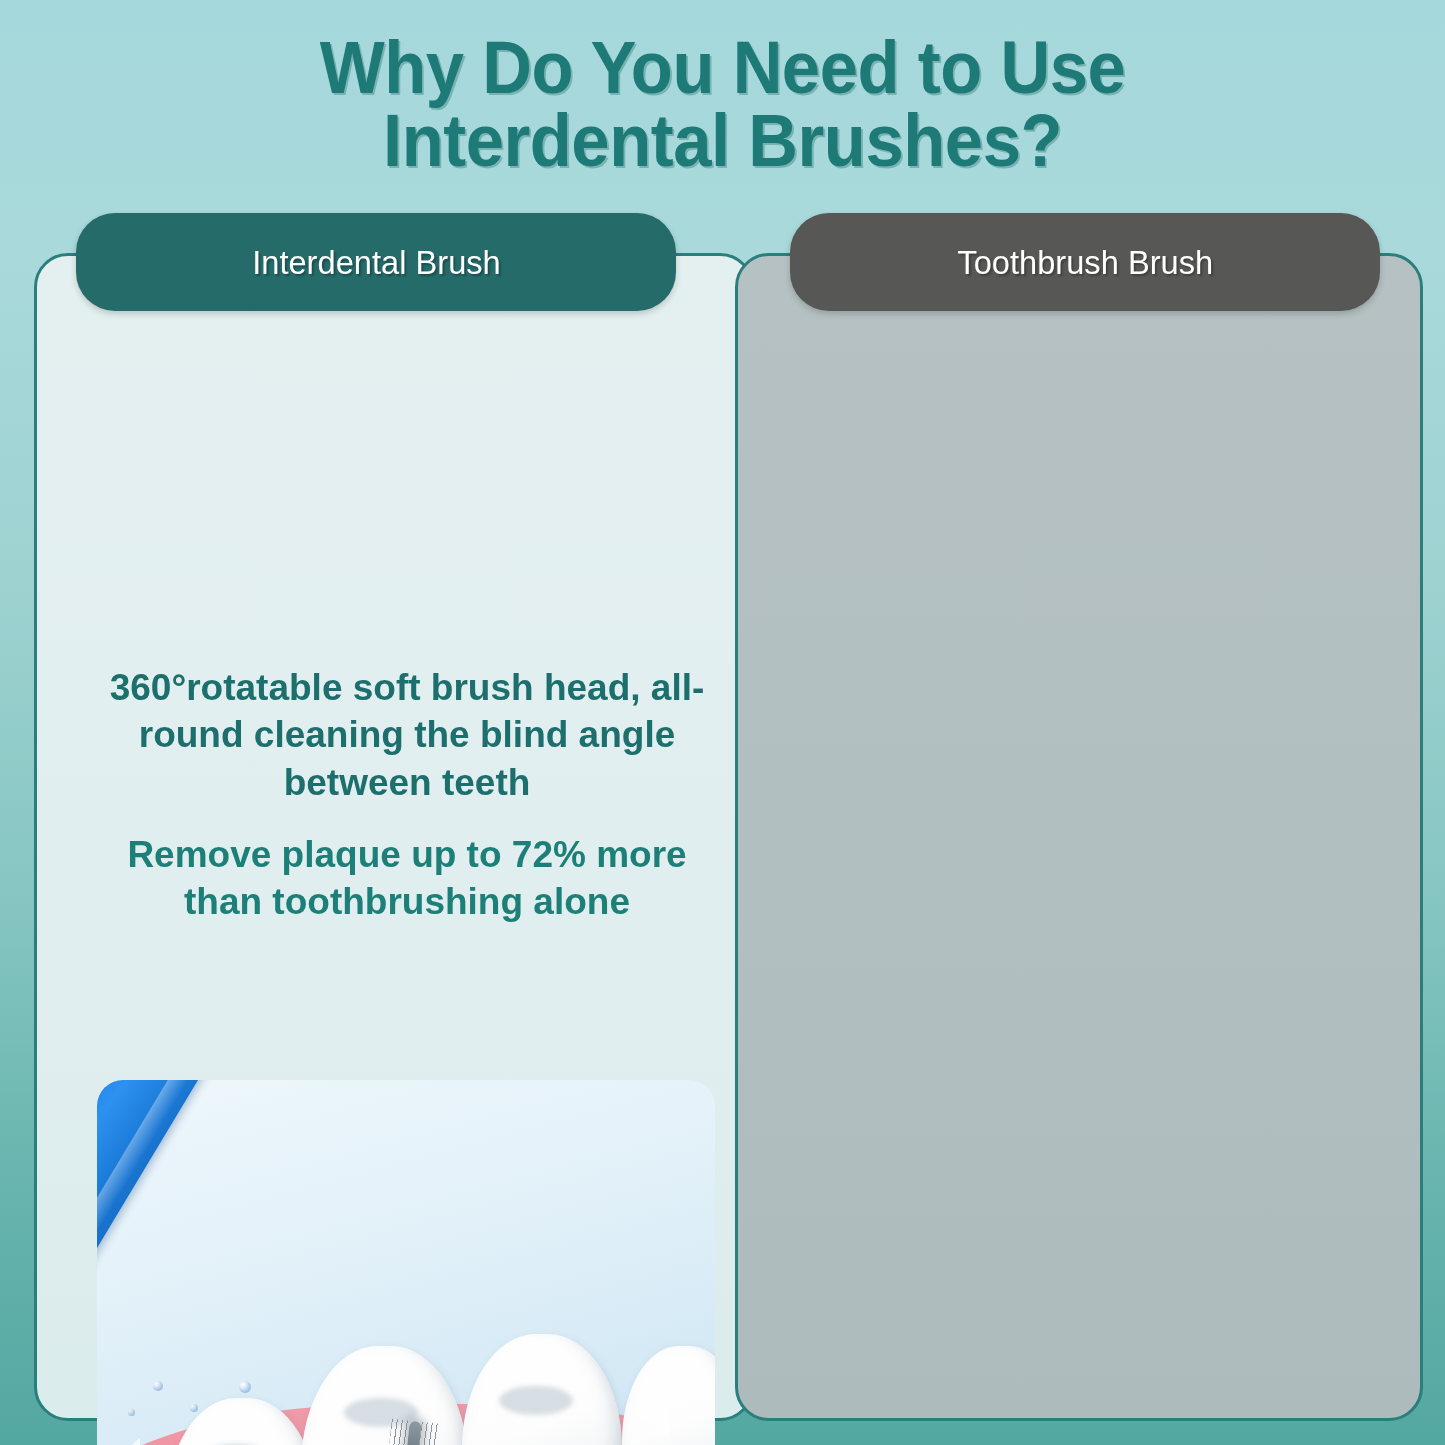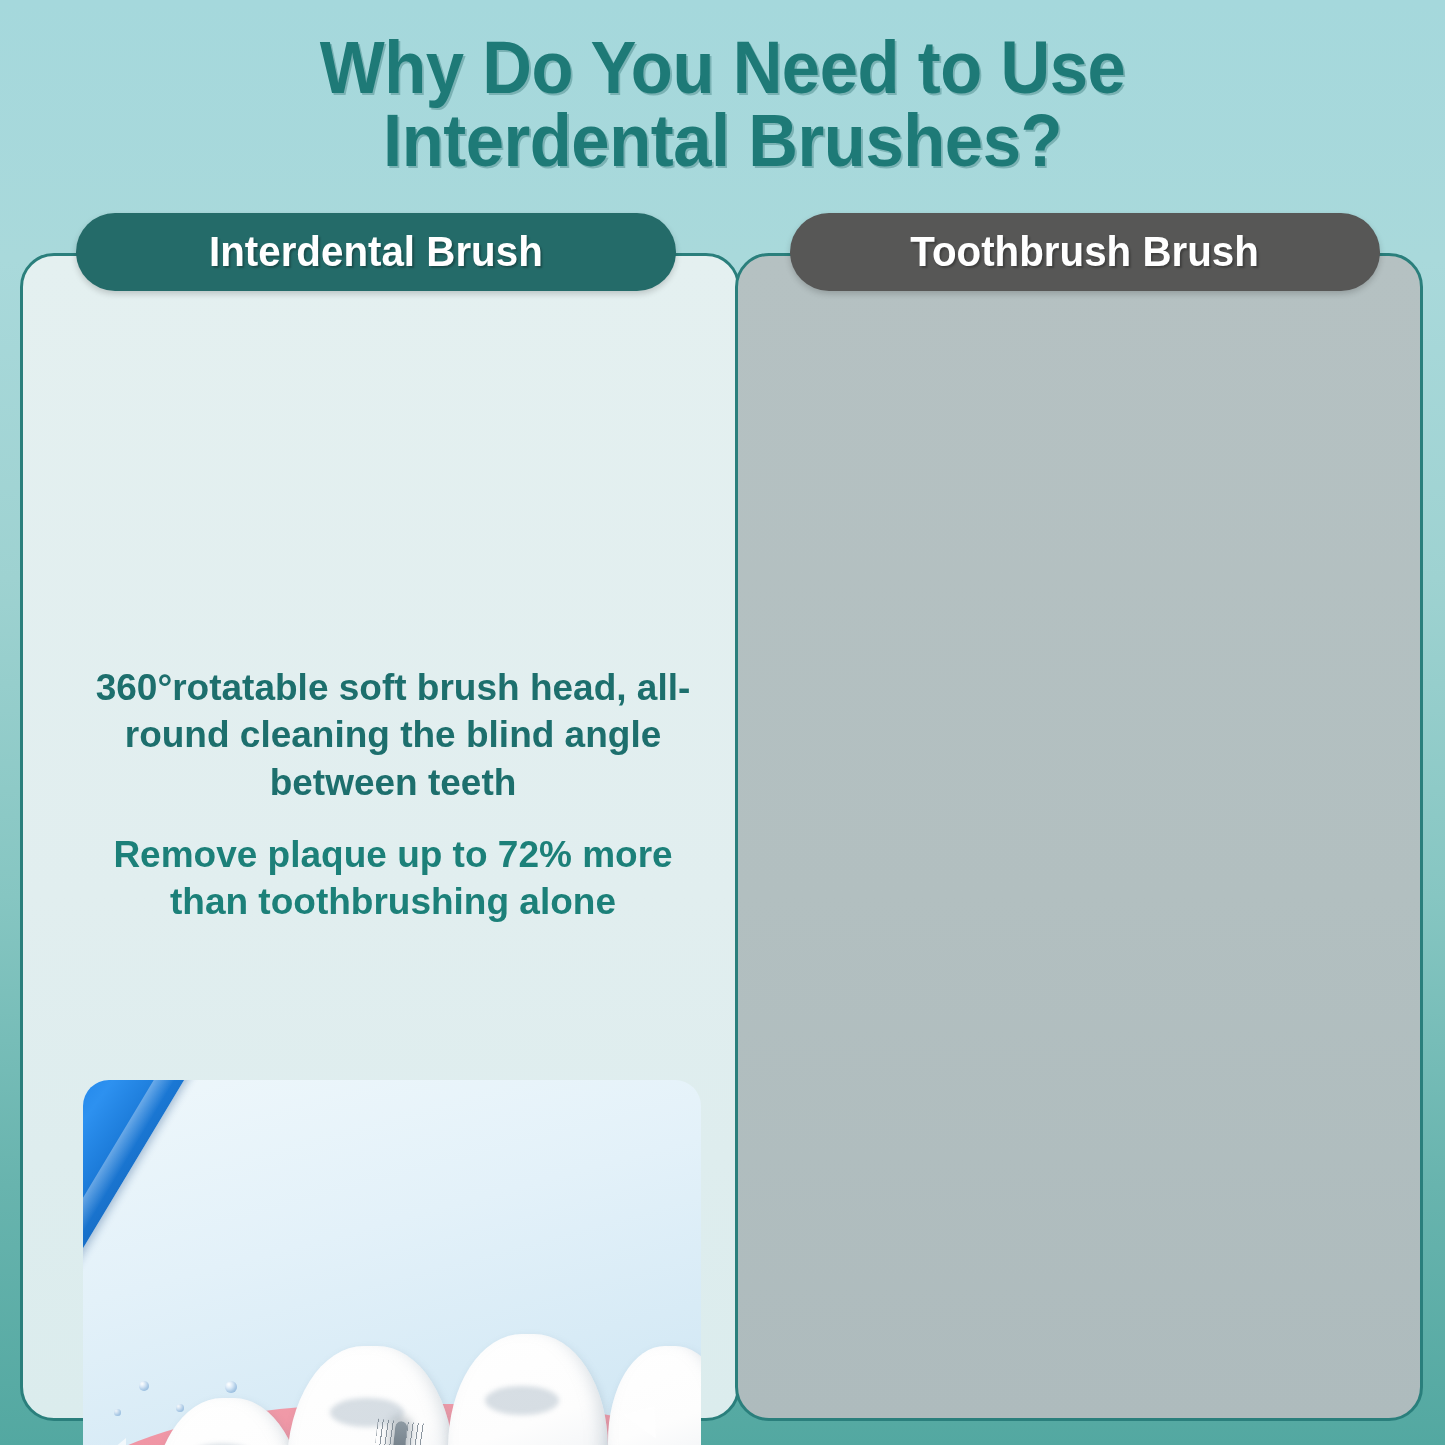--- a/index.html
+++ b/index.html
@@ -22,28 +22,28 @@
     text-shadow:2px 2px 0 rgba(20,90,88,0.30);
   }
   .title .l2{display:block;}
 
   
   .card{
     position:absolute;top:253px;height:1168px;
     border:3px solid #2a7f7c;border-radius:34px;
     box-sizing:border-box;
   }
-  .card.left{left:20px;width:720px;background:linear-gradient(180deg,#e4f0f0 0%,#e1eeef 55%,#dbeced 100%);}
+  .card.left{left:34px;width:720px;background:linear-gradient(180deg,#e4f0f0 0%,#e1eeef 55%,#dbeced 100%);}
   .card.right{left:735px;width:688px;background:linear-gradient(180deg,#b5c1c2 0%,#b2bfc0 55%,#aebbbd 100%);}
 
   
   .pill{
-    position:absolute;top:213px;height:78px;border-radius:39px;
+    position:absolute;top:213px;height:98px;border-radius:39px;
     display:flex;align-items:center;justify-content:center;
-    color:#ffffff;font-weight:bold;font-size:42px;
+    color:#ffffff;font-weight:normal;font-size:34px;
     letter-spacing:0px;
     text-shadow:2px 2px 2px rgba(0,0,0,0.28);
     box-shadow:0 3px 6px rgba(0,0,0,0.18);
   }
   .pill.left{left:76px;width:600px;background:#246b69;}
   .pill.right{left:790px;width:590px;background:#575756;}
   .pill span{transform:scaleX(0.96);display:block;}
 
   
   .copy{position:absolute;text-align:center;font-weight:bold;}

